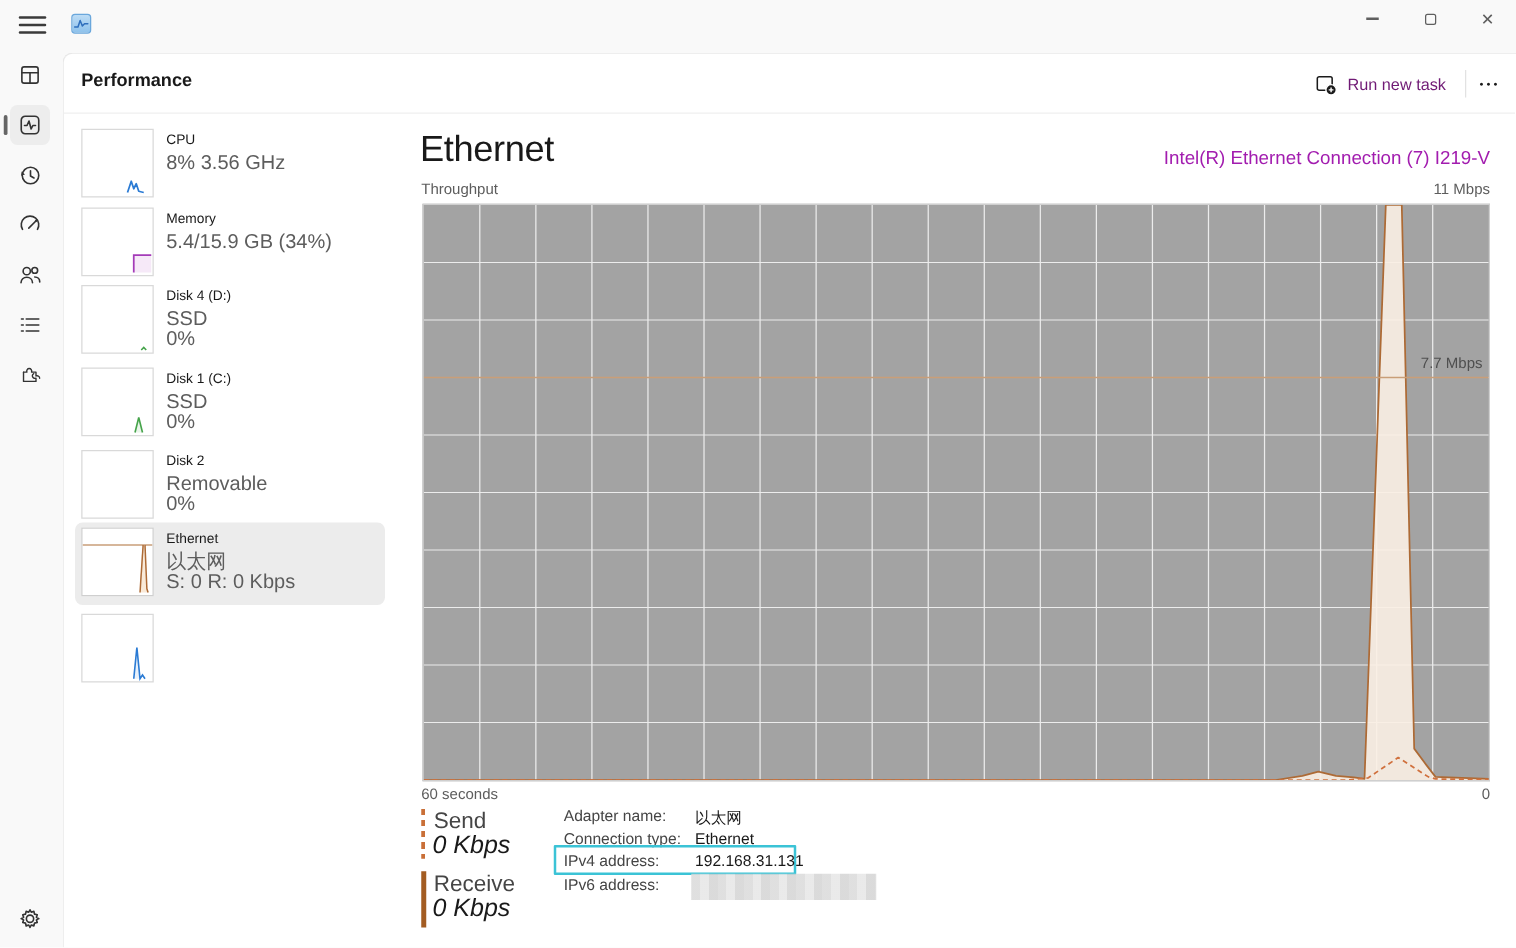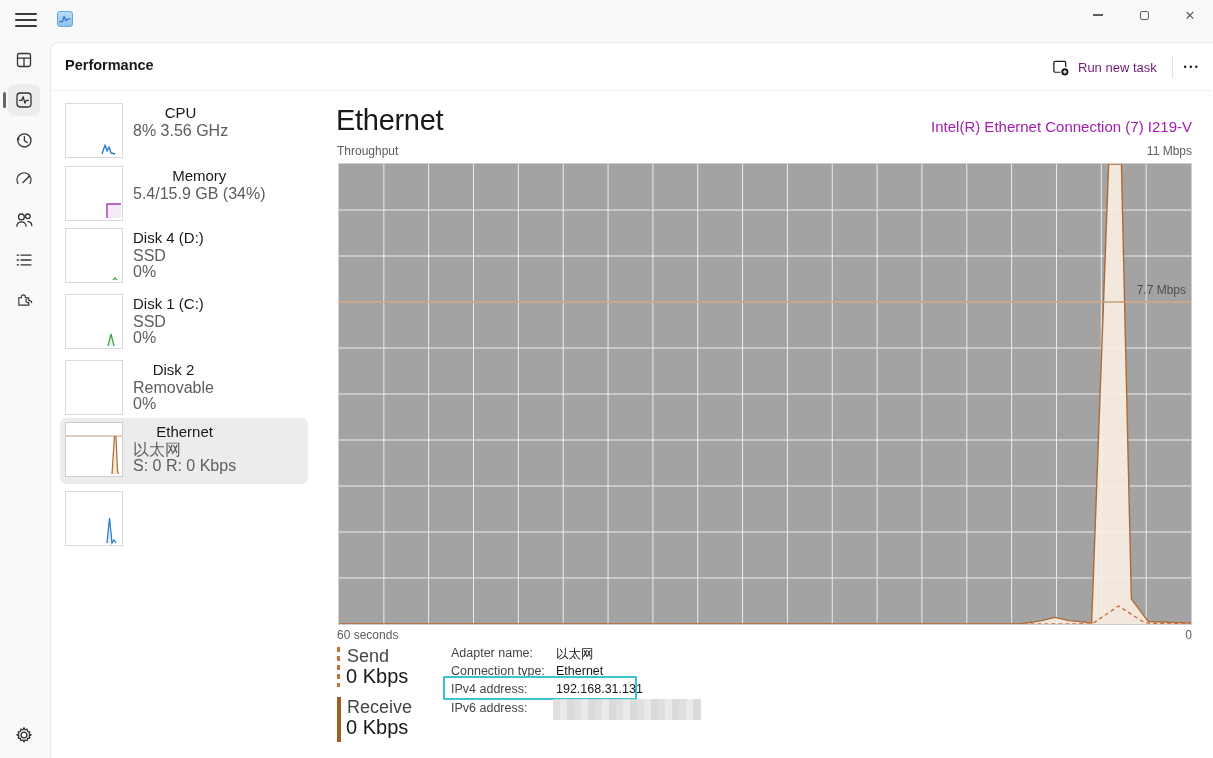--- a/index.html
+++ b/index.html
@@ -39,42 +39,42 @@
   .runtask .lbl { font-size:13px; color:#701a75; white-space:nowrap; }
   .hdr-sep { left:1172px; top:56px; width:1px; height:22px; background:#e2e2e2; }
   .morebtn { left:1177px; top:54px; width:30px; height:26px; display:flex; align-items:center; justify-content:center; border-radius:4px; cursor:pointer; font-size:9px; letter-spacing:2.5px; color:#1b1b1b; }
 
   
   .sb-item { left:60px; width:248px; height:66px; border-radius:6px; cursor:pointer; }
   .sb-item.selected { background:#ececec; }
   .thumb { position:absolute; left:5px; top:4px; width:58px; height:55px; background:#fff; border:1px solid #d9d9d9; }
   .sb-item.selected .thumb { border-color:#cfcfcf; }
   .sb-text { position:absolute; left:73px; top:3px; }
-  .sb-title { font-size:15px; color:#191919; line-height:21px;text-align:center; }
+  .sb-title { font-size:11px; color:#191919; line-height:21px; }
   .sb-sub { font-size:16px; color:#5d5d5d; line-height:15.5px; white-space:nowrap; }
 
   
   .main-title { left:336px; top:104px; font-size:29px; font-weight:400; letter-spacing:-0.3px; color:#191919; }
   .adapter-name { left:692px; top:118px; width:500px; text-align:right; font-size:15px; color:#a21caf; }
   .chart-toplabel { left:337px; top:144px; font-size:12px; color:#5d5d5d; }
   .chart-topscale { left:992px; top:144px; width:200px; text-align:right; font-size:12px; color:#5d5d5d; }
 
   
   .chart-wrap { left:338px; top:163px; width:854px; height:462px; border:1px solid #cfcfcf; background:#a3a3a3; }
   .chart-wrap svg { display:block; width:100%; height:100%; }
   .ref-label { position:absolute; right:5px; font-size:12px; color:#4f4f4f; background:rgba(255,255,255,.0); }
   .chart-xleft { left:337px; top:628px; font-size:12px; color:#5d5d5d; }
   .chart-xright { left:1092px; top:628px; width:100px; text-align:right; font-size:12px; color:#5d5d5d; }
 
   
   .legend-bar-dashed { left:337px; top:647px; width:3px; height:40px;
     background:repeating-linear-gradient(180deg,#c96f38 0 5px,transparent 5px 9px); }
   .legend-bar-solid { left:337px; top:697px; width:3.5px; height:45px; background:#a35c22; }
   .stat-label { font-size:18px; color:#454545; }
-  .stat-value { font-size:20px; color:#191919; }
+  .stat-value { font-size:20px; color:#191919;font-style:italic; }
   .fld-label { font-size:12.5px; color:#454545; }
   .fld-value { font-size:12.5px; color:#191919; }
   .ipv4-box { left:443px; top:676px; width:194px; height:24px; border:2px solid #3bc3d6; border-radius:1px; }
   .redacted { left:553px; top:699px; width:148px; height:21px;
     background:repeating-linear-gradient(90deg,#dadada 0 7px,#e6e6e6 7px 14px,#d4d4d4 14px 21px); opacity:.85; }
 </style>
 </head>
 <body>
 
 <div class="abs titlebar">

